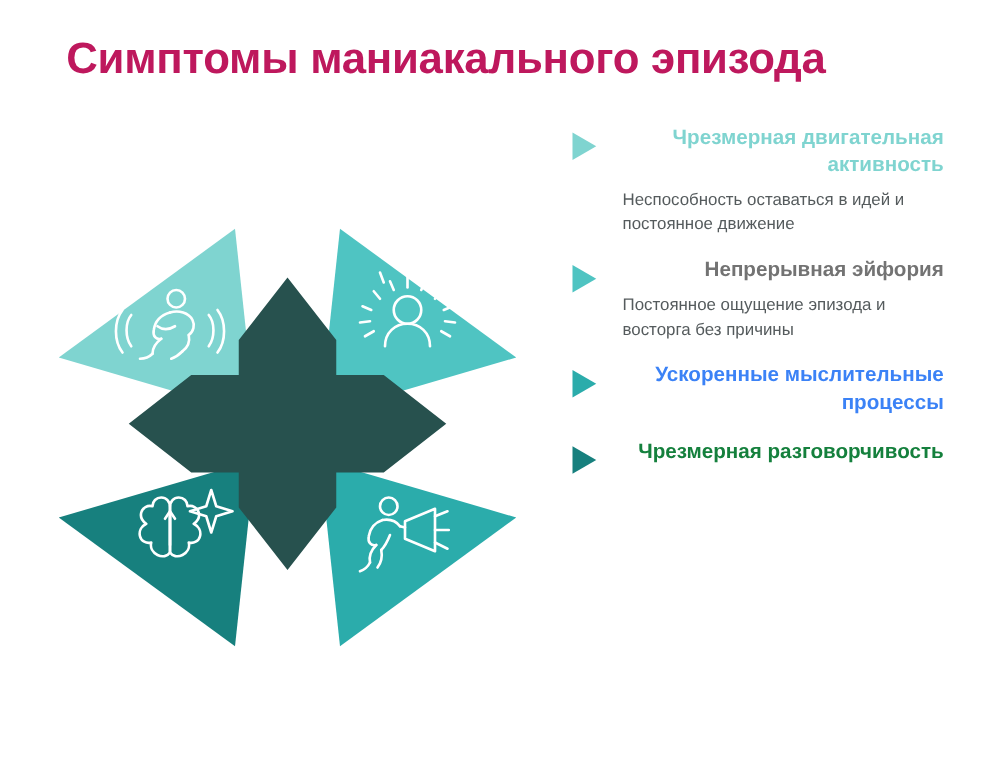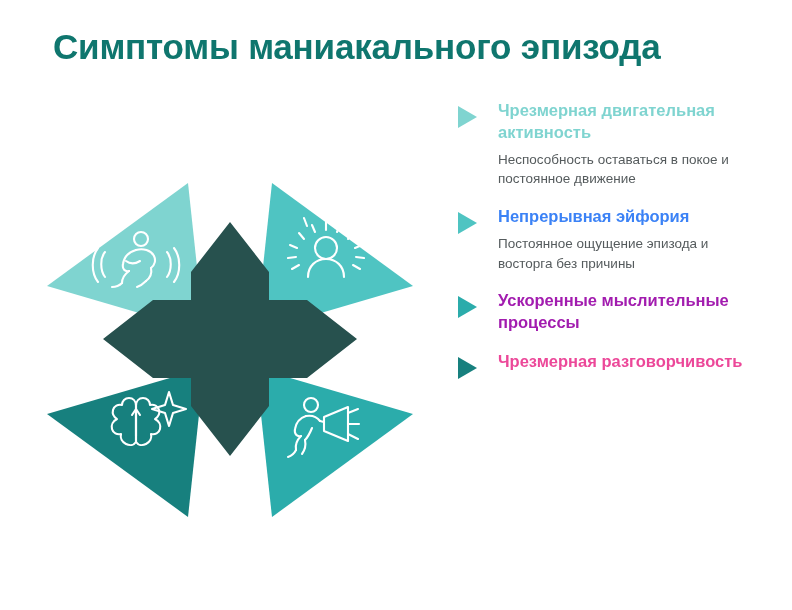--- a/index.html
+++ b/index.html
@@ -62,32 +62,33 @@
     border-top: 11px solid transparent;
     border-bottom: 11px solid transparent;
     border-left: 19px solid #7fd4d0;
   }
   .symptom-heading {
     font-size: 16.5px;
     font-weight: bold;
     line-height: 1.33;
     color: #7fd4d0;
     margin: 0 0 6px 0;
+    text-align: right;
   }
   .symptom-desc {
     font-size: 13.5px;
     line-height: 1.45;
     color: #555b5d;
     margin: 0;
   }
 </style>
 </head>
 <body>
 
-<div id="page-title" style="color: #0f766e;">Симптомы маниакального эпизода</div>
+<div id="page-title" style="color: #be185d;">Симптомы маниакального эпизода</div>
 
 <div id="graphic">
   <svg viewBox="0 0 380 380" xmlns="http://www.w3.org/2000/svg">
 
     <g>
       <polygon points="7,126 148,23 164,172" fill="#7fd4d0"></polygon>
     </g>
     <g>
       <polygon points="373,126 232,23 216,172" fill="#4fc4c2"></polygon>
     </g>
@@ -193,32 +194,32 @@
     </g>
 
   </svg>
 </div>
 
 <div id="symptom-list">
 
   <div class="symptom-item">
     <span class="bullet-arrow" style="border-left-color: rgb(127, 212, 208);"></span>
     <p class="symptom-heading" style="color: rgb(127, 212, 208);">Чрезмерная двигательная активность</p>
-    <p class="symptom-desc">Неспособность оставаться в покое и постоянное движение</p>
+    <p class="symptom-desc">Неспособность оставаться в идей и постоянное движение</p>
   </div>
 
   <div class="symptom-item">
     <span class="bullet-arrow" style="border-left-color: rgb(79, 196, 194);"></span>
-    <p class="symptom-heading" style="color: #3b82f6;">Непрерывная эйфория</p>
+    <p class="symptom-heading" style="color: #737373;">Непрерывная эйфория</p>
     <p class="symptom-desc">Постоянное ощущение эпизода и восторга без причины</p>
   </div>
 
   <div class="symptom-item">
     <span class="bullet-arrow" style="border-left-color: rgb(43, 172, 171);"></span>
-    <p class="symptom-heading" style="color: #a21caf;">Ускоренные мыслительные процессы</p>
+    <p class="symptom-heading" style="color: #3b82f6;">Ускоренные мыслительные процессы</p>
   </div>
 
   <div class="symptom-item">
     <span class="bullet-arrow" style="border-left-color: rgb(23, 128, 126);"></span>
-    <p class="symptom-heading" style="color: #ec4899;">Чрезмерная разговорчивость</p>
+    <p class="symptom-heading" style="color: #15803d;">Чрезмерная разговорчивость</p>
   </div>
 
 </div>
 
 </body></html>

